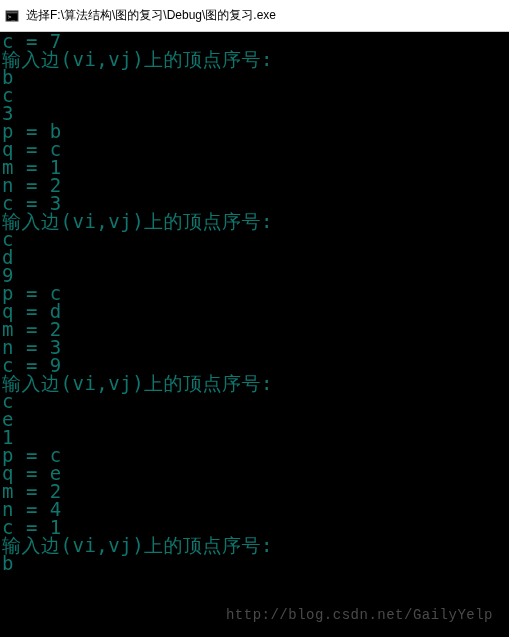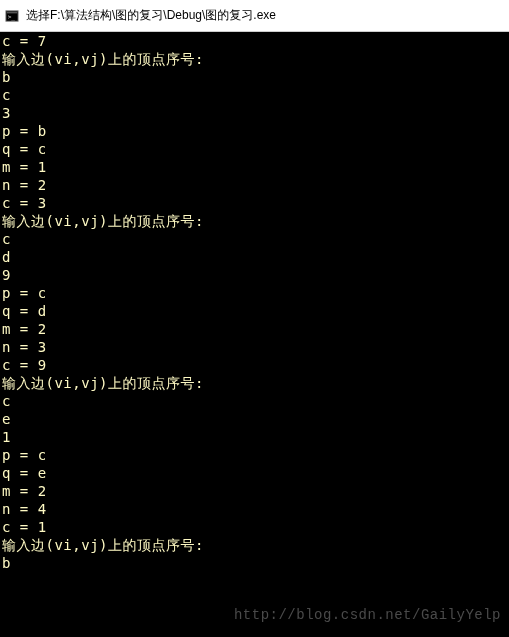--- a/index.html
+++ b/index.html
@@ -35,35 +35,35 @@
       width: 14px;
       height: 14px;
     }
     .titlebar-text {
       font-size: 12px;
       color: #000;
       font-family: "Microsoft YaHei", sans-serif;
     }
     .console {
       background: #000;
-      color: #fef9c3;
-      font-size: 14px;
+      color: #0f766e;
+      font-size: 19px;
       line-height: 18px;
       padding: 0 2px;
       white-space: pre;
       font-family: "NSimSun", "SimSun", "Consolas", monospace;
       letter-spacing: 0.5px;
     }
     .console-line {
       min-height: 18px;
     }
     .watermark {
       position: absolute;
       bottom: 14px;
-      right: 8px;
+      right: 16px;
       color: #4a4a4a;
       font-size: 14px;
       font-family: "Courier New", monospace;
       letter-spacing: 0.5px;
       pointer-events: none;
     }
   </style>
 </head>
 <body>
 

